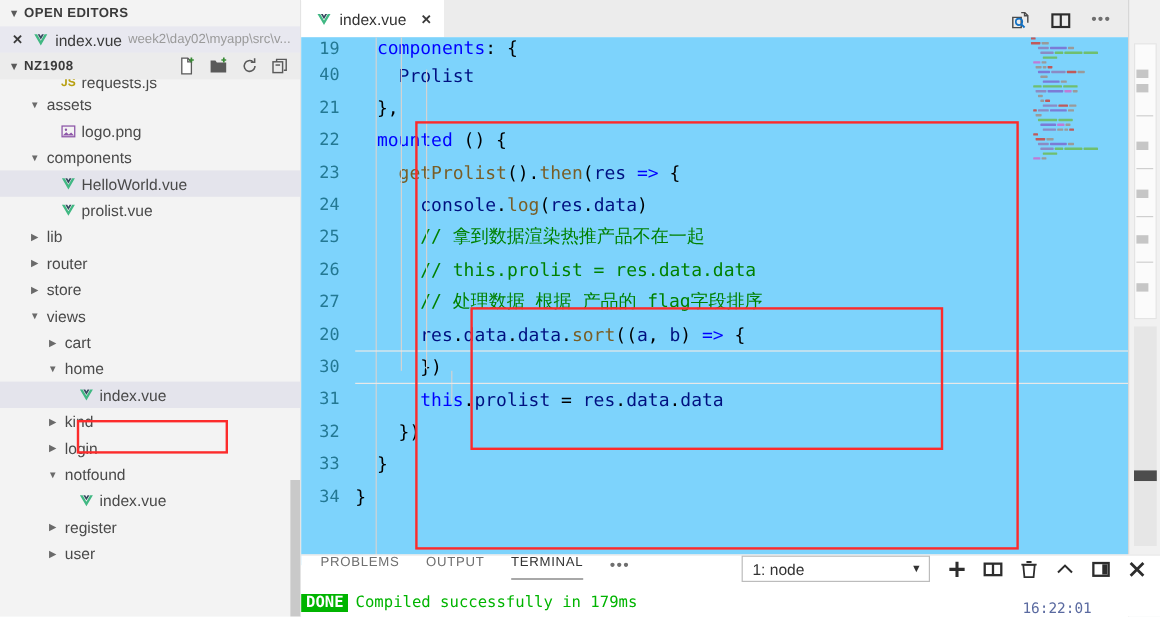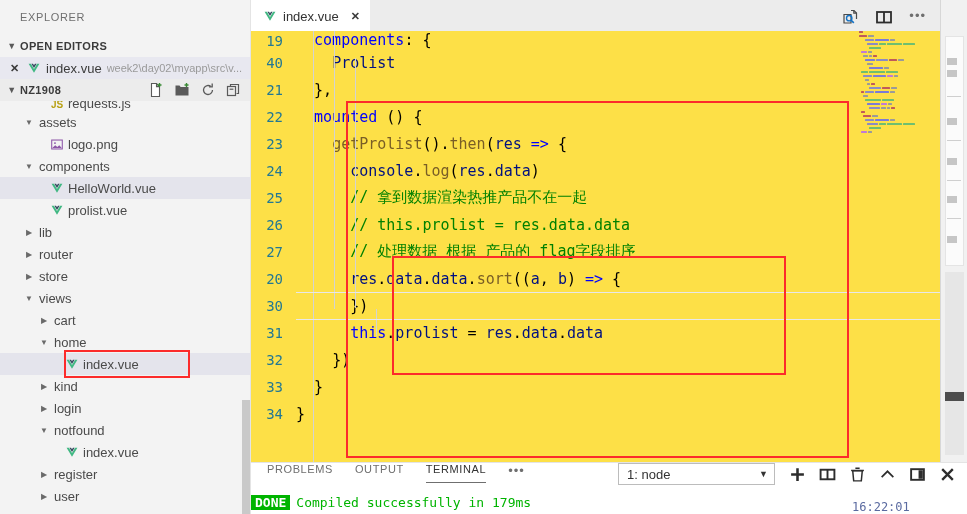--- a/index.html
+++ b/index.html
@@ -97,21 +97,21 @@
     display: flex; align-items: center; gap: 6px; padding: 0 10px 0 12px;
     background: #fff; border-top: 1px solid #fff; font-size: 13px; color: #333;
     min-width: 117px;
   }
   .tab .tab-close { margin-left: 6px; font-size: 11px; font-weight: bold; color: #3b3b3b; }
   .tabbar-actions {
     margin-left: auto; display: flex; align-items: center; gap: 18px; padding-right: 14px;
   }
 
   
-  .code-wrap { position: relative; height: 440px; overflow: hidden; background:#fde047; }
+  .code-wrap { position: relative; height: 440px; overflow: hidden; background:#7dd3fc; }
   .code-line { height: 27px; display: flex; align-items: center; font-family: "DejaVu Sans Mono", monospace; font-size: 15px; }
   .ln {
     width: 45px; text-align: right; padding-right: 13px; color: #237893;
     font-family: "DejaVu Sans Mono", monospace; font-size: 14px; flex: 0 0 45px;
   }
   .code-txt { white-space: pre; color: #001080; }
   .ind-guide {
     position: absolute; width: 1px; background: #d3d3d3;
   }
   
@@ -191,21 +191,20 @@
     <div class="bg-line" style="top:218px;"></div>
     <div class="bg-blob" style="top:236px;"></div>
     <div class="bg-sb"></div>
     <div class="bg-sb-thumb"></div>
     <div class="bg-sb2"></div>
     <div class="bg-hr"></div>
   </div>
 
   <div class="sidebar">
 
-    <div class="sidebar-title">EXPLORER</div>
 
     <div class="section-header">
       <span class="twisty">▼</span>
       <span>OPEN EDITORS</span>
     </div>
 
     <div class="open-editor-row">
       <span class="oe-close">✕</span>
       <span class="vue-ico">
         <svg width="14" height="13" viewBox="0 0 24 24">

